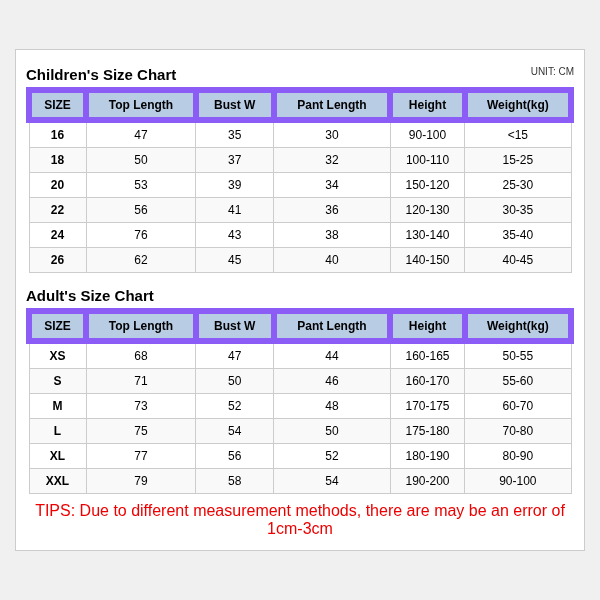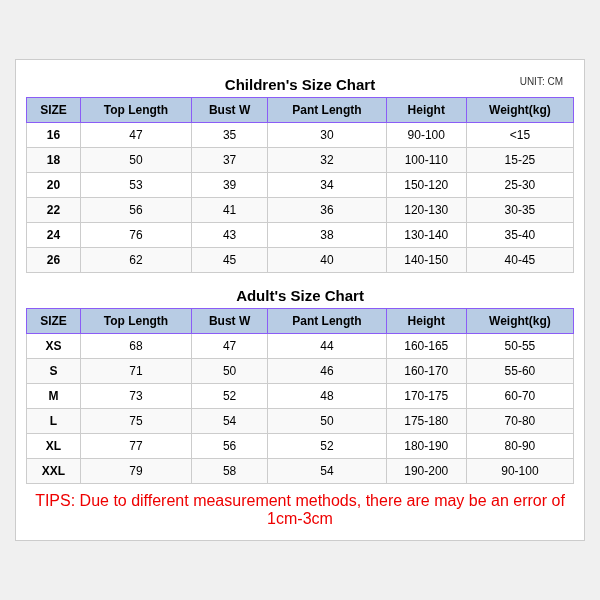--- a/index.html
+++ b/index.html
@@ -12,43 +12,42 @@
       height: 600px;
       font-family: Arial, sans-serif;
     }
     .chart-container {
       background: #fff;
       border: 1px solid #ccc;
       width: 570px;
       padding: 10px;
     }
     .section-title {
-      text-align: center;
       font-weight: bold;
       font-size: 15px;
       padding: 6px 0 4px 0;
       position: relative;
     }
     .unit-label {
       position: absolute;
-      right: 11px;
+      right: 0;
       top: 6px;
       font-size: 10px;
       font-weight: normal;
       color: #333;
       margin-left: 48px;
     }
     table {
       width: 100%;
       border-collapse: collapse;
       font-size: 12px;
     }
     th {
       background: #b8cce4;
-      border: 1px solid #8b5cf6;
+      border: 6px solid #8b5cf6;
       padding: 5px 4px;
       text-align: center;
       font-weight: bold;
       color: #000;
     }
     td {
       border: 1px solid #ccc;
       padding: 5px 4px;
       text-align: center;
       color: #000;

